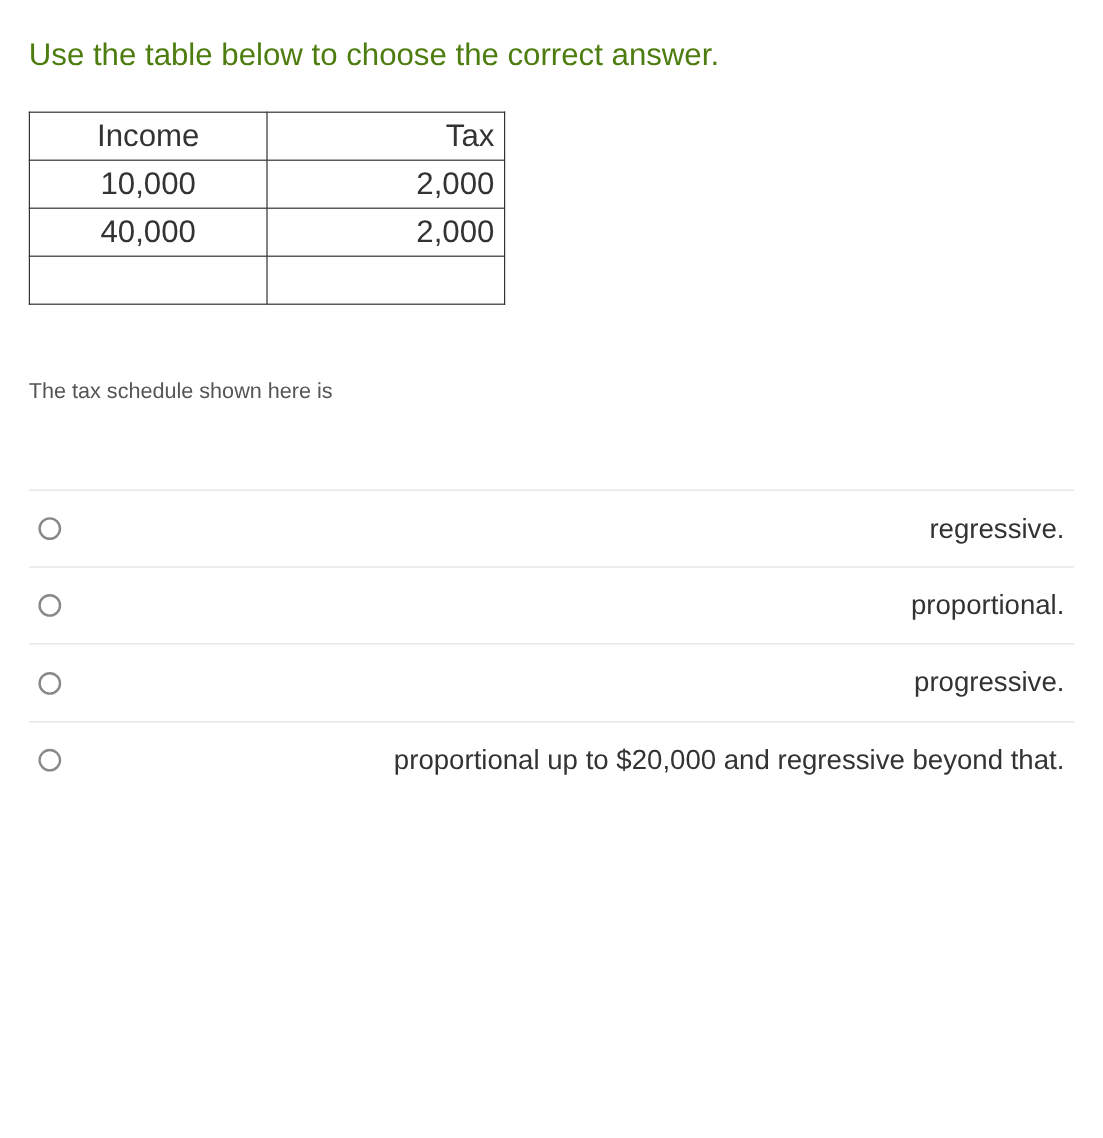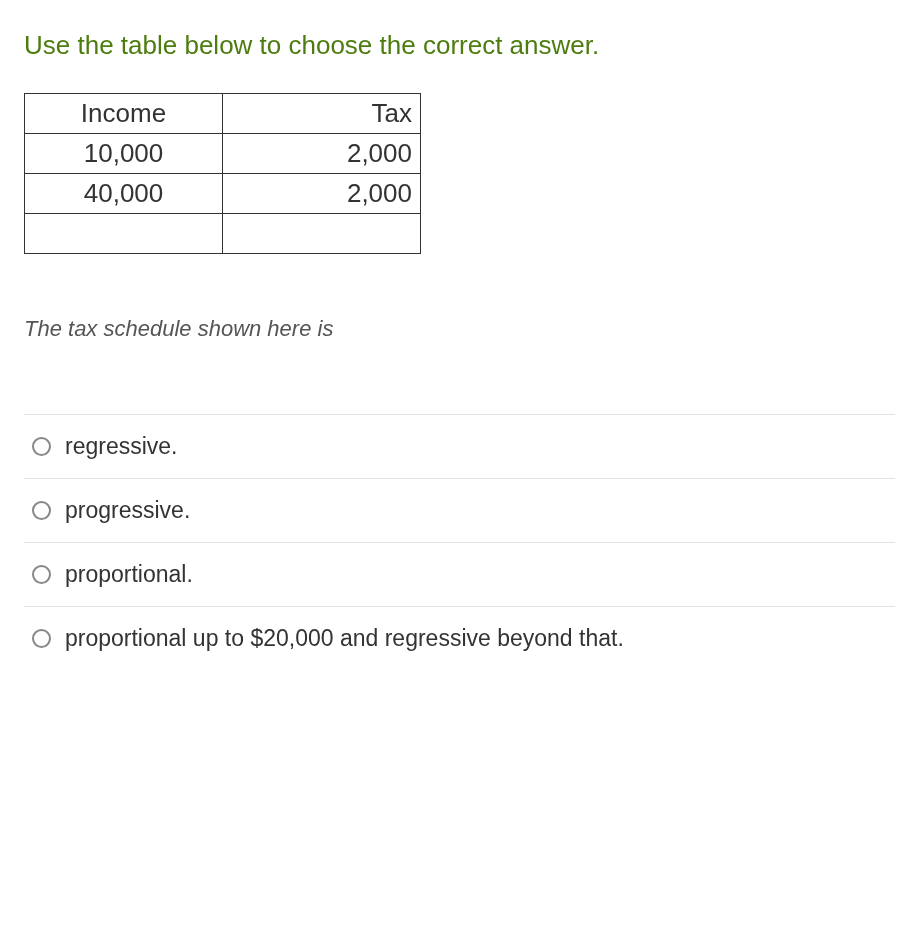--- a/index.html
+++ b/index.html
@@ -31,28 +31,28 @@
   table.data td {
     border: 1.5px solid #333;
     padding: 3px 8px;
     text-align: center;
     height: 40px;
     vertical-align: middle;
   }
   table.data td.col0 { width: 198px; }
   table.data td.col1 { width: 198px; text-align: right; }
   .followup {
-    font-size: 22px;
+    font-size: 18px;
     color: #555;
     margin: 0 0 70px 0;
     line-height: 1.35;
-    font-style: italic;
   }
   .choices {
     width: 100%;
+    text-align: right;
   }
   .choice {
     display: flex;
     align-items: center;
     gap: 14px;
     padding: 16px 8px 16px 8px;
     border-top: 1px solid #e2e2e2;
     font-size: 23px;
     color: #333;
     cursor: pointer;
@@ -104,25 +104,25 @@
 
   <p class="followup">The tax schedule shown here is</p>
 
   <div class="choices">
     <div class="choice">
       <span class="radio"></span>
       <span class="choice-label">regressive.</span>
     </div>
     <div class="choice">
       <span class="radio"></span>
-      <span class="choice-label">progressive.</span>
+      <span class="choice-label">proportional.</span>
     </div>
     <div class="choice">
       <span class="radio"></span>
-      <span class="choice-label">proportional.</span>
+      <span class="choice-label">progressive.</span>
     </div>
     <div class="choice">
       <span class="radio"></span>
       <span class="choice-label">proportional up to $20,000 and regressive beyond that.</span>
     </div>
   </div>
 
 </div>
 
 </body></html>

